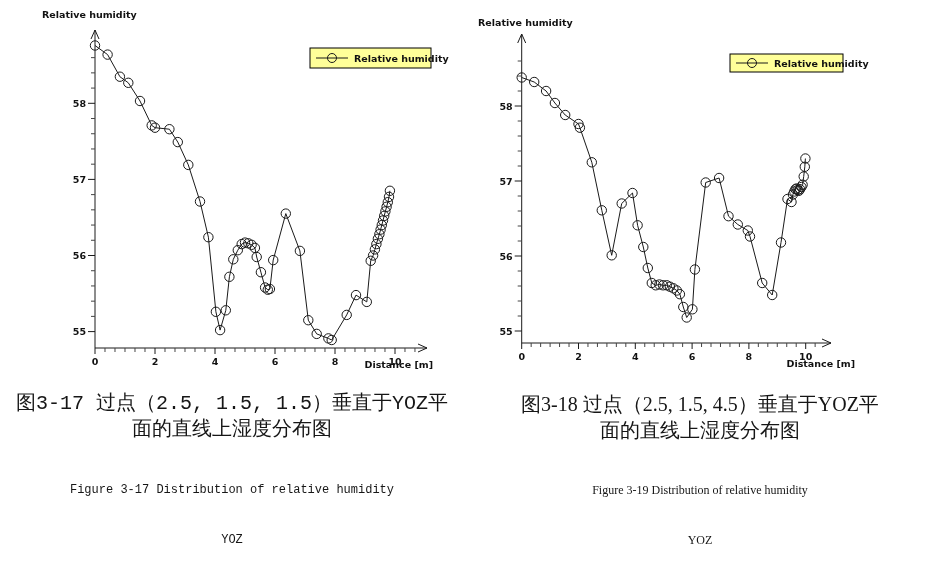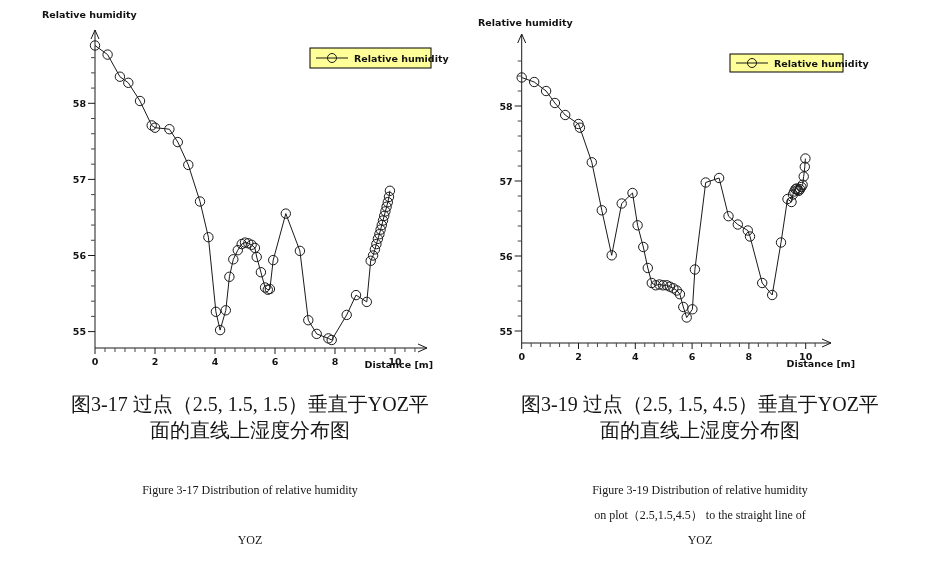--- a/index.html
+++ b/index.html
@@ -6,21 +6,21 @@
   body{width:935px;height:567px;position:relative;overflow:hidden;
        font-family:"DejaVu Sans",sans-serif;}
   .chart-col{position:absolute;top:0;}
   #chart-left{left:0;}
   #chart-right{left:465px;}
   svg text{fill:#111;}
   .caption-col{position:absolute;width:460px;text-align:center;
        font-family:"Liberation Serif","DejaVu Serif",serif;color:#161616;}
   .cap-cn{font-size:20px;line-height:26px;margin:0;}
   .cap-en{font-size:12px;line-height:25px;margin:4px;}
-  .col-l{left:20px;}
+  .col-l{left:2px;font-family:Liberation Mono, monospace;}
   .col-r{left:470px;}
   .cn-row{top:391px;}
   .en-row{top:474px;}
 </style>
 </head>
 <body>
 
 <svg id="chart-left" class="chart-col" width="465" height="378" viewBox="0 0 465 378">
     <g stroke="#1a1a1a" stroke-width="1" fill="none">
       <line x1="95" y1="348" x2="95" y2="30"></line>
@@ -296,30 +296,30 @@
   </svg>
 
 <div class="caption-col col-l cn-row">
   <p class="cap-cn">
     <span>图3-17  过点（2.5, 1.5, 1.5）垂直于YOZ平</span><br>
     <span>面的直线上湿度分布图</span>
   </p>
 </div>
 <div class="caption-col col-r cn-row">
   <p class="cap-cn">
-    <span>图3-19  过点（2.5, 1.5, 4.5）垂直于YOZ平</span><br>
+    <span>图3-18  过点（2.5, 1.5, 4.5）垂直于YOZ平</span><br>
     <span>面的直线上湿度分布图</span>
   </p>
 </div>
 <div class="caption-col col-l en-row">
   <p class="cap-en">
     <span>Figure 3-17 Distribution of relative humidity</span><br>
     <br>
     <span>YOZ</span>
   </p>
 </div>
 <div class="caption-col col-r en-row">
   <p class="cap-en">
     <span>Figure 3-19 Distribution of relative humidity</span><br>
-    <span>on plot（2.5,1.5,4.5） to the straight line of</span><br>
+    <br>
     <span>YOZ</span>
   </p>
 </div>
 
 </body></html>

